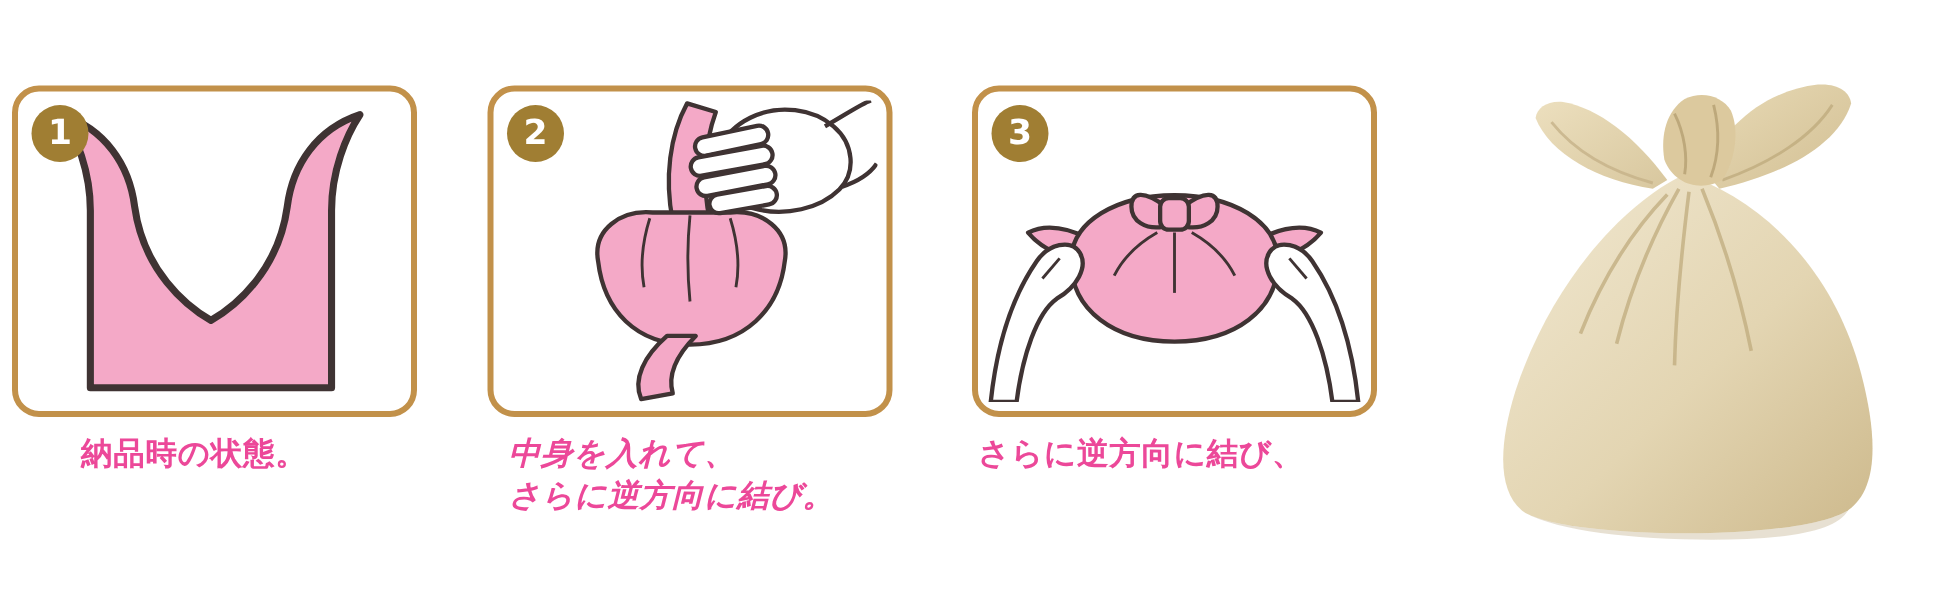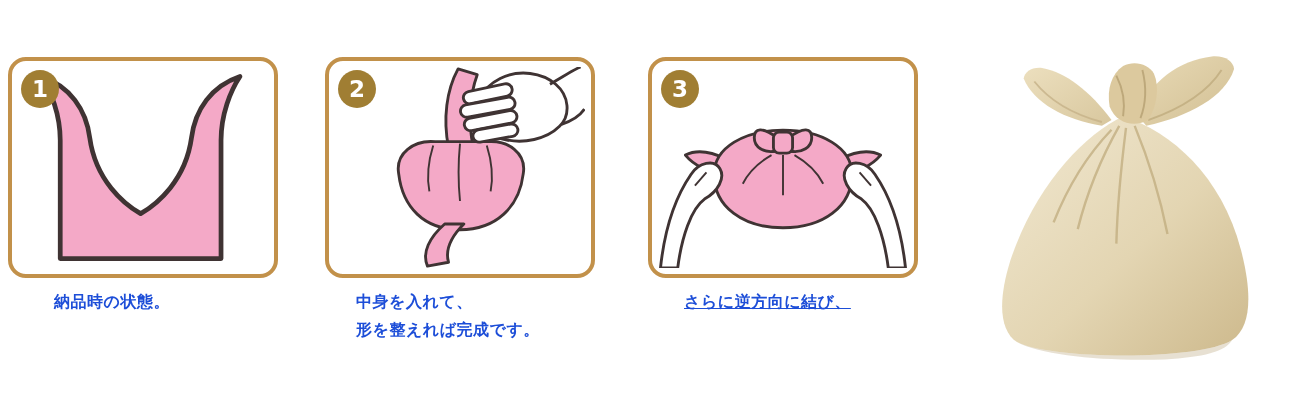--- a/index.html
+++ b/index.html
@@ -14,26 +14,26 @@
   .panel.p1{left:8px;}
   .panel.p2{left:325px;}
   .panel.p3{left:648px;}
   .badge{
     position:absolute;left:9px;top:9px;width:38px;height:38px;border-radius:50%;
     background:#a07e33;color:#ffffff;display:flex;align-items:center;justify-content:center;
     font-size:23px;font-weight:bold;line-height:1;
   }
   .illu{position:absolute;left:6px;top:6px;width:250px;height:201px;}
   .caption{
-    position:absolute;top:288px;color:#1d4ed8;font-weight:bold;
-    font-size:16px;line-height:28px;letter-spacing:0.5px;white-space:nowrap;
+    position:absolute;top:288px;color:#ec4899;font-weight:bold;
+    font-size:21px;line-height:28px;letter-spacing:0.5px;white-space:nowrap;
   }
   .caption.c1{left:54px;}
-  .caption.c2{left:356px;}
-  .caption.c3{left:684px;text-decoration:underline;}
+  .caption.c2{left:339px;font-style:italic;}
+  .caption.c3{left:652px;}
   .photo{position:absolute;left:952px;top:12px;width:348px;height:386px;}
 </style>
 </head>
 <body>
 
 <div class="canvas">
 
   <div class="panel p1">
     <svg class="illu" viewBox="0 0 200 170">
       <path d="M 30,162 L 30,62 C 30,40 22,20 14,8 C 38,16 52,36 55,60 C 60,96 84,116 98,124
@@ -102,21 +102,21 @@
     <div class="badge">
       <span>3</span>
     </div>
   </div>
 
   <div class="caption c1">
     <div>納品時の状態。</div>
   </div>
   <div class="caption c2">
     <div>中身を入れて、</div>
-    <div>形を整えれば完成です。</div>
+    <div>さらに逆方向に結び。</div>
   </div>
   <div class="caption c3">
     <div>さらに逆方向に結び、</div>
   </div>
 
   <svg class="photo" viewBox="0 0 350 400">
     <defs>
       <linearGradient id="bodyGrad" x1="0" y1="0" x2="1" y2="1">
         <stop offset="0" stop-color="#f1e8d1"></stop>
         <stop offset="0.55" stop-color="#e3d5b2"></stop>

